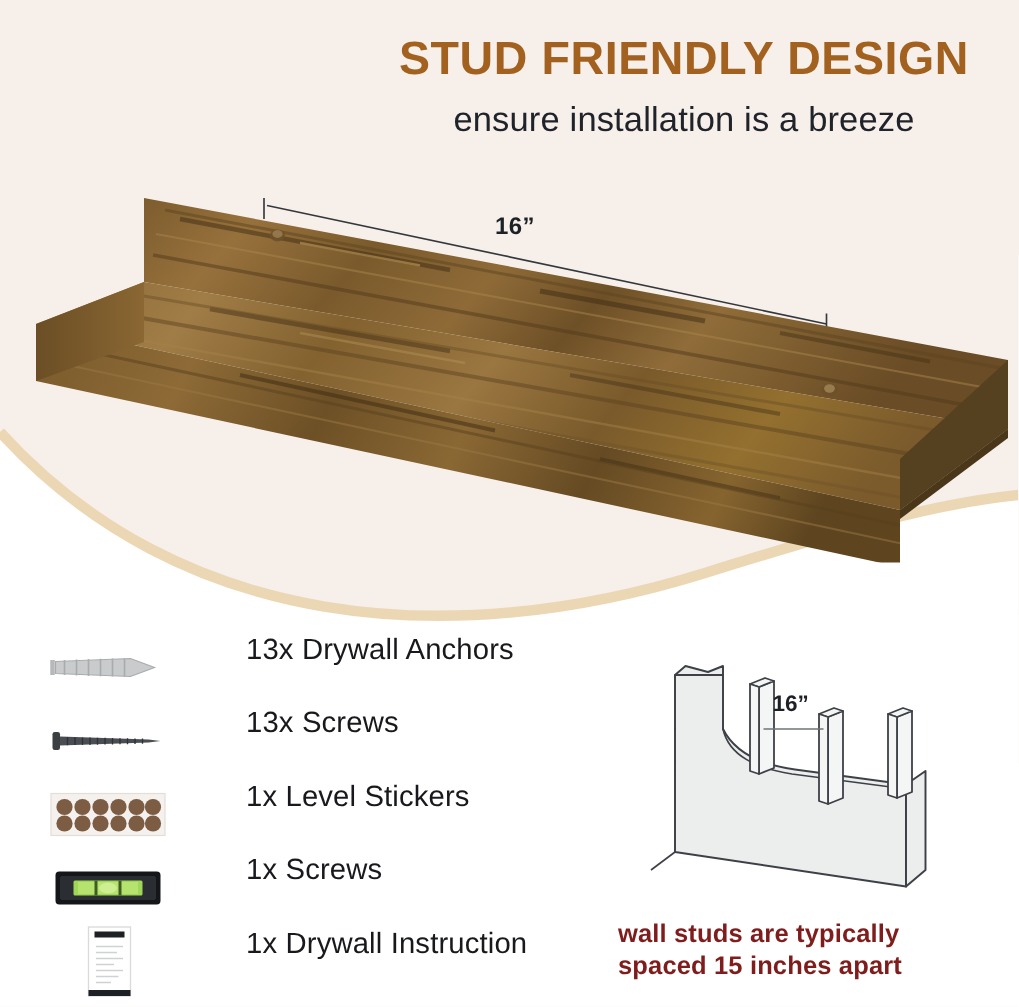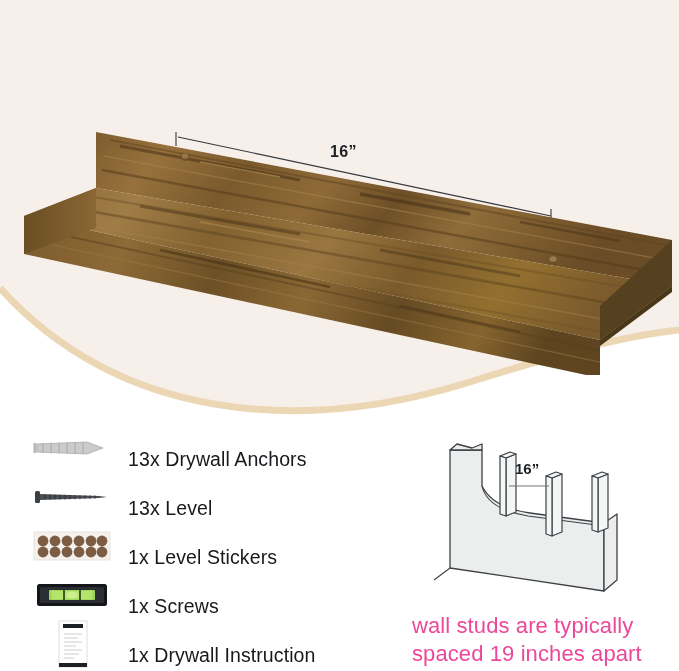--- a/index.html
+++ b/index.html
@@ -79,21 +79,22 @@
   .parts {
     position: absolute;
     left: 24px;
     top: 422px;
     width: 370px;
   }
   .part-row {
     position: relative;
     height: 49px;
     display: flex;
-    align-items: flex-end;
+    align-items: flex-start;
+    gap: 36px;
   }
   .part-icon {
     width: 96px;
     height: 46px;
     flex: 0 0 96px;
     display: flex;
     align-items: center;
     justify-content: center;
   }
   .part-label {
@@ -110,39 +111,44 @@
     left: 412px;
     top: 428px;
     width: 258px;
     height: 180px;
   }
   .stud-caption {
     position: absolute;
     left: 412px;
     top: 612px;
     width: 262px;
-    font-size: 22px;
-    color: #ec4899;
+    font-size: 17px;
+    color: #7f1d1d;
     line-height: 1.25;
     letter-spacing: 0.1px;
+    font-weight: bold;
   }
   .stud-caption div { white-space: nowrap; }
 </style>
 </head>
 <body>
 
 <div id="page">
 
   <div class="bg-top"></div>
 
   <svg class="bg-wave" viewBox="0 0 679 160" preserveAspectRatio="none">
     <path d="M0,18 C120,150 300,165 470,112 C560,84 620,66 679,60 L679,160 L0,160 Z" fill="#ffffff"></path>
     <path d="M0,18 C120,150 300,165 470,112 C560,84 620,66 679,60" fill="none" stroke="#ecd7b4" stroke-width="7"></path>
   </svg>
 
+  <div class="headline">
+    <div class="title">STUD FRIENDLY DESIGN</div>
+    <div class="subtitle">ensure installation is a breeze</div>
+  </div>
 
   <svg class="hero" viewBox="0 0 679 265" preserveAspectRatio="none">
     <defs>
       <linearGradient id="woodBack" x1="0" y1="0" x2="1" y2="0.25">
         <stop offset="0" stop-color="#7d5c2e"></stop>
         <stop offset="0.14" stop-color="#97713c"></stop>
         <stop offset="0.30" stop-color="#7a5a2c"></stop>
         <stop offset="0.46" stop-color="#8e6a37"></stop>
         <stop offset="0.60" stop-color="#6e5027"></stop>
         <stop offset="0.74" stop-color="#8f6c39"></stop>
@@ -280,21 +286,21 @@
             <path d="M36,8.8 L36,13.5"></path>
               <path d="M41,8.9 L41,13.4"></path>
             <path d="M46,9 L46,13.3"></path>
               <path d="M51,9.1 L51,13.2"></path>
             <path d="M56,9.2 L56,13.1"></path>
               <path d="M61,9.3 L61,13"></path>
             <path d="M66,9.4 L66,12.8"></path>
           </g>
         </svg>
       </div>
-      <div class="part-label">13x Level</div>
+      <div class="part-label">13x Screws</div>
     </div>
 
     <div class="part-row">
       <div class="part-icon">
         <svg width="82" height="34" viewBox="0 0 82 34">
           <rect x="3" y="3" width="76" height="28" fill="#f4f1ee" stroke="#e3ded8" stroke-width="0.8"></rect>
           <g fill="#7c5c43">
             <circle cx="12" cy="12" r="5.4"></circle>
               <circle cx="24" cy="12" r="5.4"></circle>
             <circle cx="36" cy="12" r="5.4"></circle>
@@ -382,16 +388,16 @@
     </g>
 
     <g stroke="#6e7377" stroke-width="1" fill="none">
       <line x1="97" y1="58" x2="137" y2="58"></line>
     </g>
     <text x="103" y="46" font-family="Liberation Sans, sans-serif" font-size="15" font-weight="bold" fill="#1d2126">16”</text>
   </svg>
 
   <div class="stud-caption">
     <div>wall studs are typically</div>
-    <div>spaced 19 inches apart</div>
+    <div>spaced 15 inches apart</div>
   </div>
 
 </div>
 
 </body></html>

